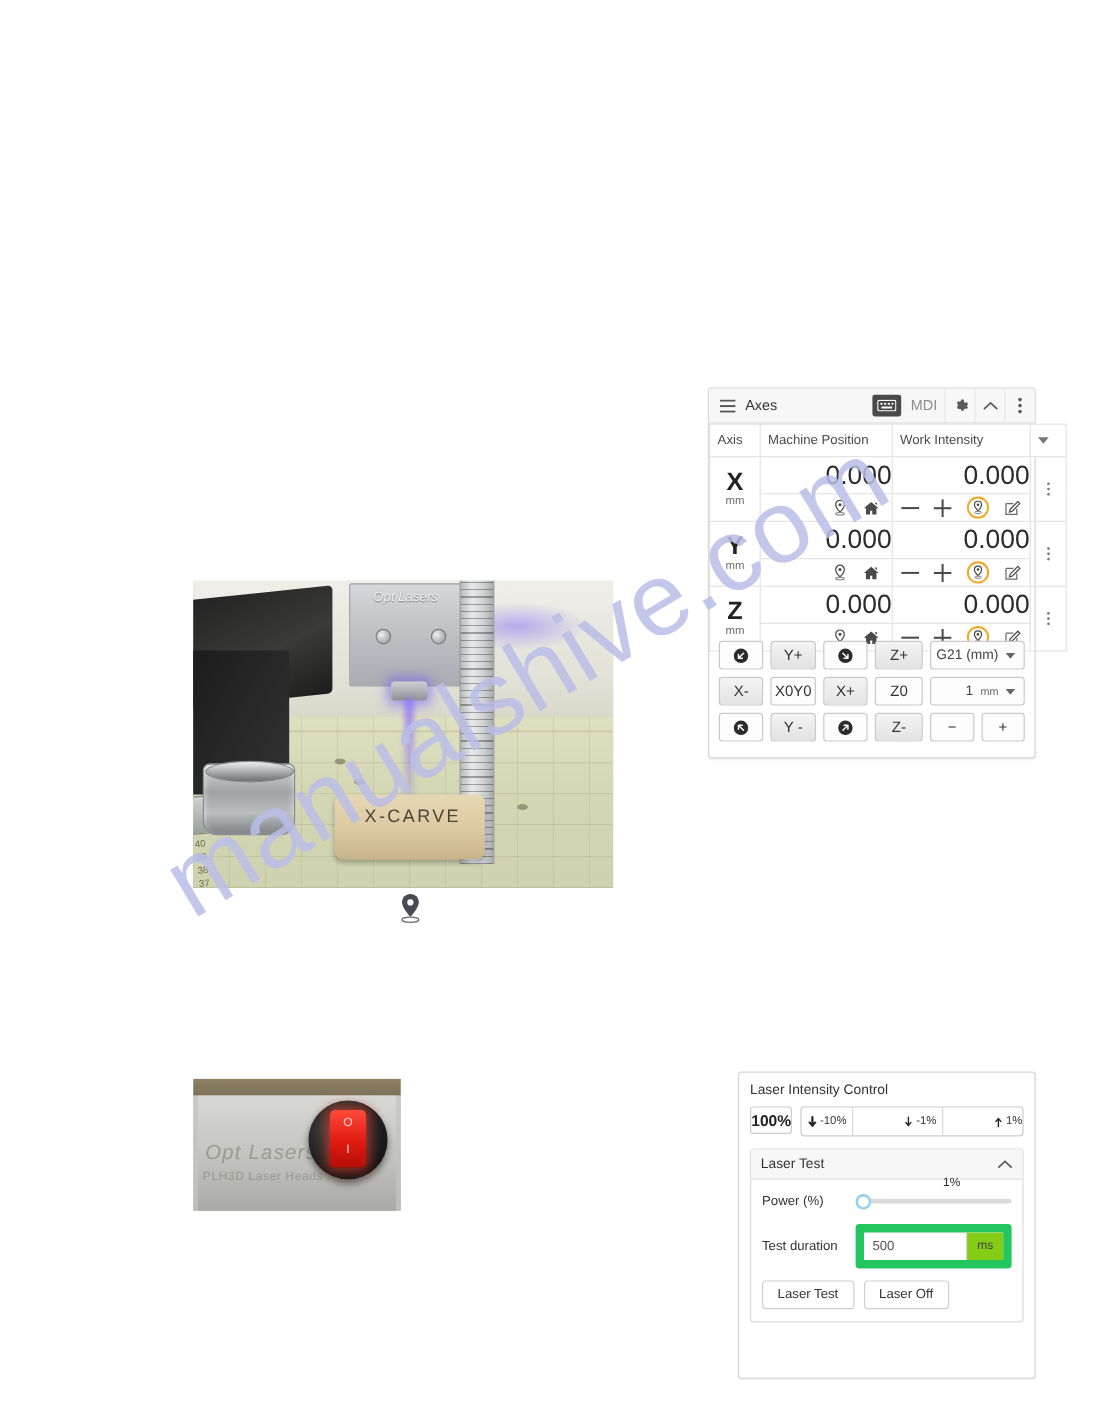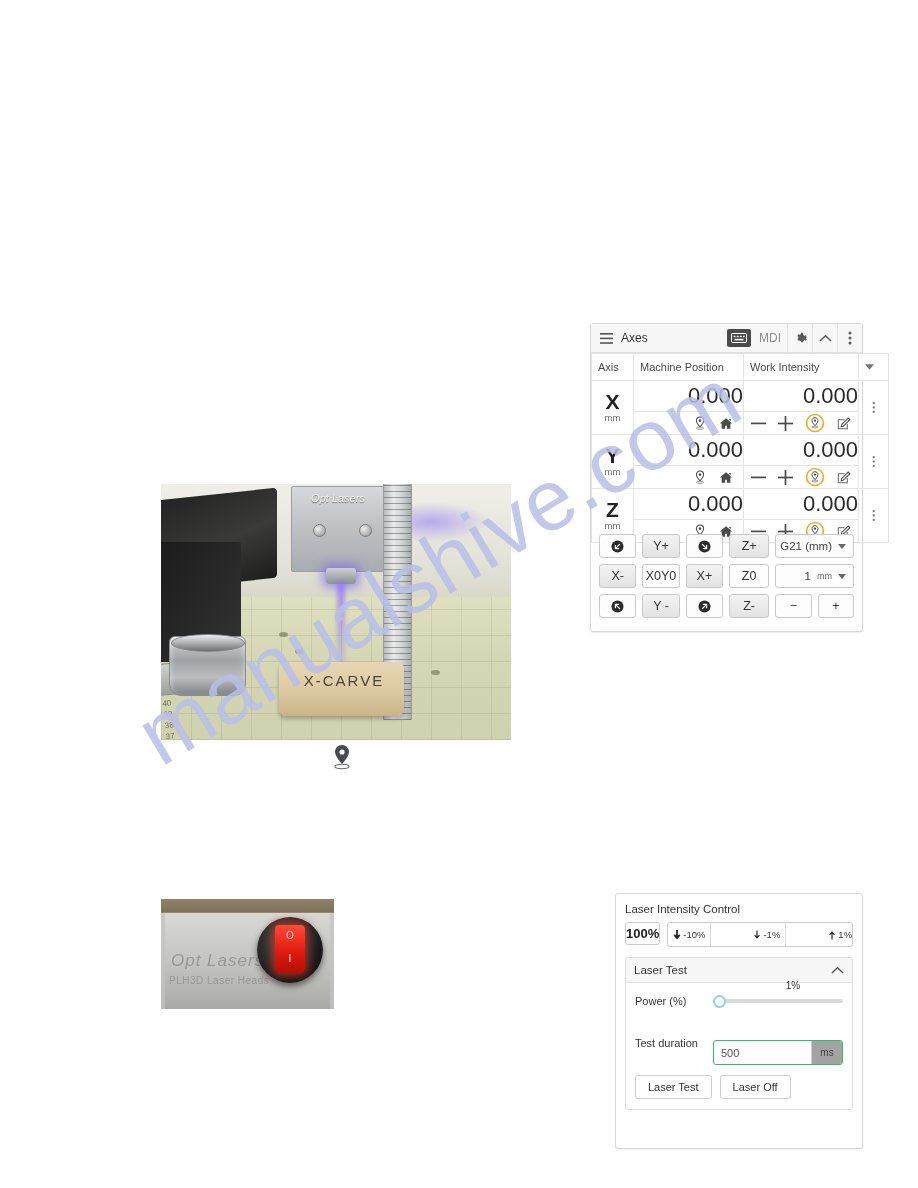--- a/index.html
+++ b/index.html
@@ -171,24 +171,24 @@
      padding:0 8px;box-sizing:border-box;}
   .lt-head .t{flex:1;font-size:11.5px;color:#333;}
   .lt-body{padding:9px 9px 10px 9px;}
   .lt-line{display:flex;align-items:center;margin-bottom:10px;}
   .lt-lab{font-size:11px;color:#333;width:78px;flex:none;}
   .slider-wrap{flex:1;position:relative;height:18px;display:flex;align-items:center;}
   .slider-track{position:absolute;left:6px;right:0;height:4px;border-radius:2px;background:#dadada;}
   .slider-knob{position:absolute;left:0;width:13px;height:13px;border-radius:50%;
      background:#fff;border:2px solid #8fd0ef;box-sizing:border-box;}
   .slider-val{position:absolute;left:56%;top:-12px;font-size:10px;color:#333;}
-  .inp{flex:1;display:flex;height:23px;border:1px solid #22c55e;border-radius:3px;overflow:hidden;background:#fff;margin-top:20px;}
+  .inp{flex:1;display:flex;height:23px;border:7px solid #22c55e;border-radius:3px;overflow:hidden;background:#fff;}
   .inp .v{flex:1;display:flex;align-items:center;font-size:11px;color:#555;padding-left:7px;}
   .inp .suf{width:30px;display:flex;align-items:center;justify-content:center;
-     background:#a3a3a3;border-left:1px solid #cfcfcf;font-size:10px;color:#444;}
+     background:#84cc16;border-left:1px solid #cfcfcf;font-size:10px;color:#444;}
   .inp .pre{width:28px;display:flex;align-items:center;justify-content:center;
      background:#eeeeee;border-right:1px solid #cfcfcf;font-size:10px;color:#444;}
   .lt-btns{display:flex;gap:8px;}
   .lt-btn{height:24px;padding:0 12px;border:1px solid #cfcfcf;border-radius:3px;background:#fff;
      display:flex;align-items:center;justify-content:center;font-size:11px;color:#333;box-sizing:border-box;}
   svg{display:block;}
 </style>
 </head>
 <body>
 

